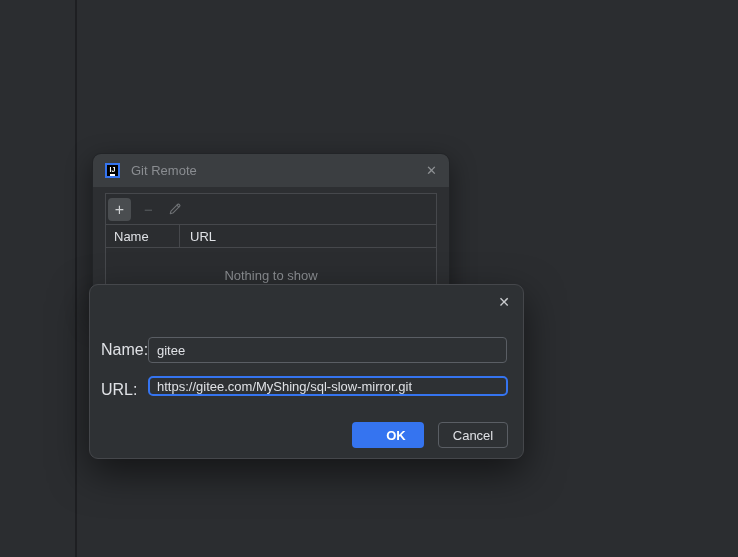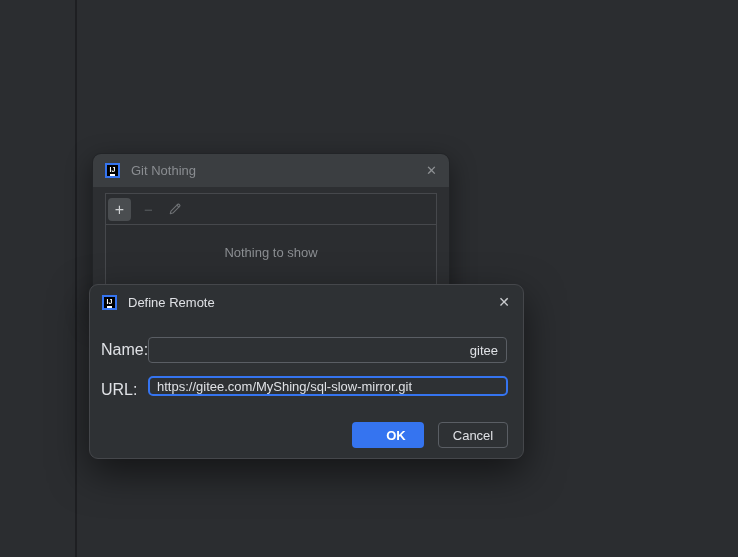--- a/index.html
+++ b/index.html
@@ -76,21 +76,21 @@
   .define-title{margin-left:11px;font-size:13px;color:var(--text-primary);}
   .close.bright{position:absolute;right:13px;top:10px;color:#c9cbce;font-size:14px;}
   .field-label{position:absolute;left:11px;font-size:16px;color:var(--text-primary);}
   .lbl-name{top:52px;line-height:26px;}
   .lbl-url{top:91px;line-height:28px;}
   .txt-input{
     position:absolute;left:58px;background:transparent;color:var(--text-primary);
     font-family:inherit;font-size:13px;outline:none;
   }
   .name-input{top:52px;width:359px;height:26px;border:1px solid var(--input-border);
-              border-radius:4px;padding:0 8px;text-align:right;}
+              border-radius:4px;padding:0 8px;}
   .url-input{top:91px;width:360px;height:20px;border:2px solid var(--accent-blue);
              border-radius:5px;padding:0 7px;}
   .btn{
     position:absolute;top:137px;height:26px;border-radius:4px;font-family:inherit;
     font-size:13px;display:flex;align-items:center;justify-content:center;cursor:pointer;
   }
   .btn-ok{left:262px;width:72px;background:var(--accent-blue);border:none;color:#fff;font-weight:700;padding-left:16px;}
   .btn-cancel{left:348px;width:70px;background:transparent;border:1px solid var(--input-border);
               color:var(--text-primary);}
 </style>
@@ -99,47 +99,45 @@
 
 <div class="screen">
   <div class="divider"></div>
 
 
   <div class="dialog git-dialog">
     <div class="titlebar">
       <span class="ij-icon">
         <span class="ij-letters">IJ</span>
       </span>
-      <span class="git-title">Git Nothing</span>
+      <span class="git-title">Git Remote</span>
       <span class="close dim">✕</span>
     </div>
     <div class="table-panel">
       <div class="toolbar">
         <button class="tb-btn">
           <span>+</span>
         </button>
         <span class="tb-minus">−</span>
         <span class="tb-pencil">
           <svg width="15" height="15" viewBox="0 0 16 16">
             <path d="M10.6 3.4l2 2L6.2 11.8l-2.7.7.7-2.7z" fill="none" stroke="#6e7174" stroke-width="1.2" stroke-linejoin="round"></path>
             <path d="M10.6 3.4l1-1c.3-.3.8-.3 1.1 0l.9.9c.3.3.3.8 0 1.1l-1 1" fill="none" stroke="#6e7174" stroke-width="1.2"></path>
           </svg>
         </span>
       </div>
+      <div class="thead">
+        <span class="th name">Name</span>
+        <span class="th url">URL</span>
+      </div>
       <div class="empty">Nothing to show</div>
     </div>
   </div>
 
   <div class="dialog define-dialog">
-    <div class="dtitle">
-      <span class="ij-icon">
-        <span class="ij-letters">IJ</span>
-      </span>
-      <span class="define-title">Define Remote</span>
-    </div>
     <span class="close bright">✕</span>
 
     <label class="field-label lbl-name">Name:</label>
     <input class="txt-input name-input" type="text" value="gitee" style="">
 
     <label class="field-label lbl-url">URL:</label>
     <input class="txt-input url-input" type="text" value="https://gitee.com/MyShing/sql-slow-mirror.git" style="">
 
     <button class="btn btn-ok">OK</button>
     <button class="btn btn-cancel">Cancel</button>

